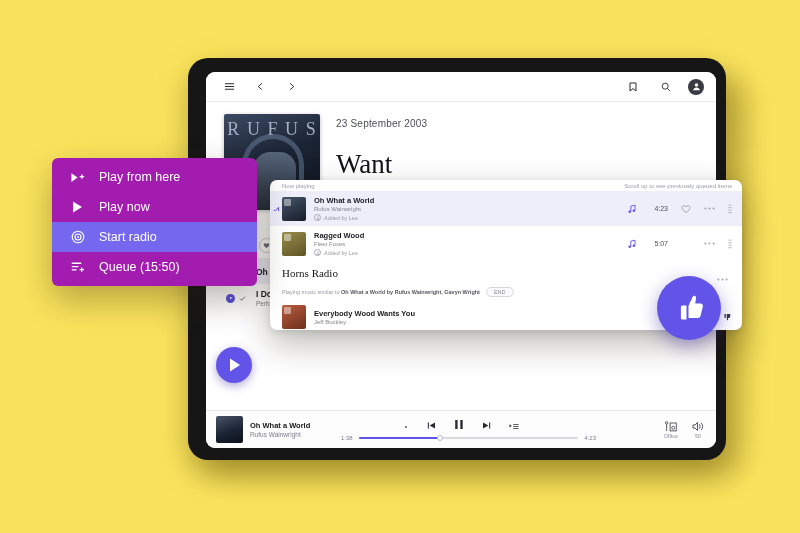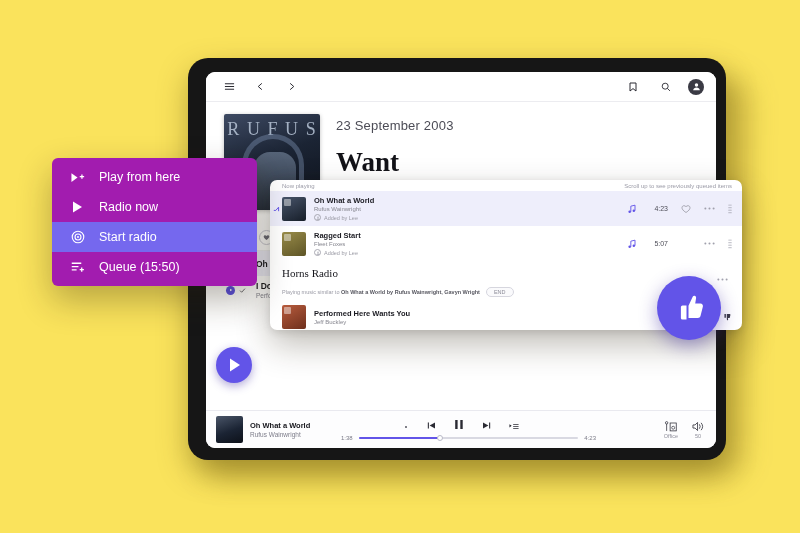--- a/index.html
+++ b/index.html
@@ -98,25 +98,25 @@
     border-radius: 16px 16px 3px 3px;
   }
   .cover .arch {
     position: absolute; left: 18px; top: 20px;
     width: 62px; height: 70px;
     border: 5px solid rgba(120,140,170,0.45);
     border-bottom: none;
     border-radius: 32px 32px 0 0;
   }
   .hero-meta { padding-top: 4px; min-width: 0; }
-  .hero-date { font-size: 13px; color: #4c4c56; letter-spacing: .2px; }
+  .hero-date { font-size: 10px; color: #4c4c56; letter-spacing: .2px; }
   .hero-title {
     font-family: "Liberation Serif", serif;
     font-size: 27px; line-height: 1.02;
-    color: #131318; margin-top: 16px; font-weight: 700;
+    color: #131318; margin-top: 22px; font-weight: 400;
   }
 
   
   .action-row {
     display: flex; align-items: center; gap: 10px;
     padding: 6px 16px 5px 20px;
     border-bottom: 1px solid #eeeef2;
   }
   .act-chip {
     display: flex; align-items: center; gap: 4px;
@@ -676,21 +676,21 @@
           </svg>
       </span>
     </div>
   </div>
 
   <div class="q-row">
     <div class="q-cover olive">
         <span class="badge"></span>
       </div>
     <div class="q-main">
-      <div class="q-title">Ragged Start</div>
+      <div class="q-title">Ragged Wood</div>
       <div class="q-artist">Fleet Foxes</div>
       <div class="q-added">
         <span class="q-av">
           <svg width="4" height="4" viewBox="0 0 6 6">
               <circle cx="3" cy="2" r="1.1" fill="#a8a8b2"></circle>
               <path d="M0.7 5.6c.2-1.3 1.1-1.9 2.3-1.9s2.1.6 2.3 1.9z" fill="#a8a8b2"></path>
             </svg>
         </span>
         <span>Added by Lee</span>
       </div>
@@ -744,21 +744,21 @@
       <span>Playing music similar to </span><b>Oh What a World by Rufus Wainwright, Gavyn Wright</b>
     </span>
     <span class="end-badge">END</span>
   </div>
 
   <div class="q-row">
     <div class="q-cover maroon">
         <span class="badge"></span>
       </div>
     <div class="q-main">
-      <div class="q-title">Performed Here Wants You</div>
+      <div class="q-title">Everybody Wood Wants You</div>
       <div class="q-artist">Jeff Buckley</div>
     </div>
     <div class="q-right">
       <span class="q-ic">
         <svg width="9" height="9" viewBox="0 0 10 10">
             <path d="M3.2 1v4.2H1.6V1zM4.2 1h3.1c.6 0 1 .5.9 1.1L7.6 5c-.1.4-.4.6-.8.6H5.4l.3 1.6c.1.5-.2.9-.7.9-.3 0-.5-.2-.6-.4L4.2 5.6z" fill="#3a3a44"></path>
           </svg>
       </span>
     </div>
   </div>
@@ -785,21 +785,21 @@
     </span>
     <span>Play from here</span>
   </div>
 
   <div class="ctx-item">
     <span class="ctx-ic">
       <svg width="11" height="12" viewBox="0 0 11 12">
           <polygon points="1,0.5 10,6 1,11.5" fill="#fff"></polygon>
         </svg>
     </span>
-    <span>Radio now</span>
+    <span>Play now</span>
   </div>
 
 
   <div class="ctx-item sel">
     <span class="ctx-ic">
       <svg width="14" height="14" viewBox="0 0 16 16">
           <circle cx="8" cy="8" r="6.6" fill="none" stroke="#fff" stroke-width="1.3"></circle>
           <circle cx="8" cy="8" r="3.4" fill="none" stroke="#fff" stroke-width="1.3"></circle>
           <circle cx="8" cy="8" r="1.1" fill="#fff"></circle>
         </svg>

